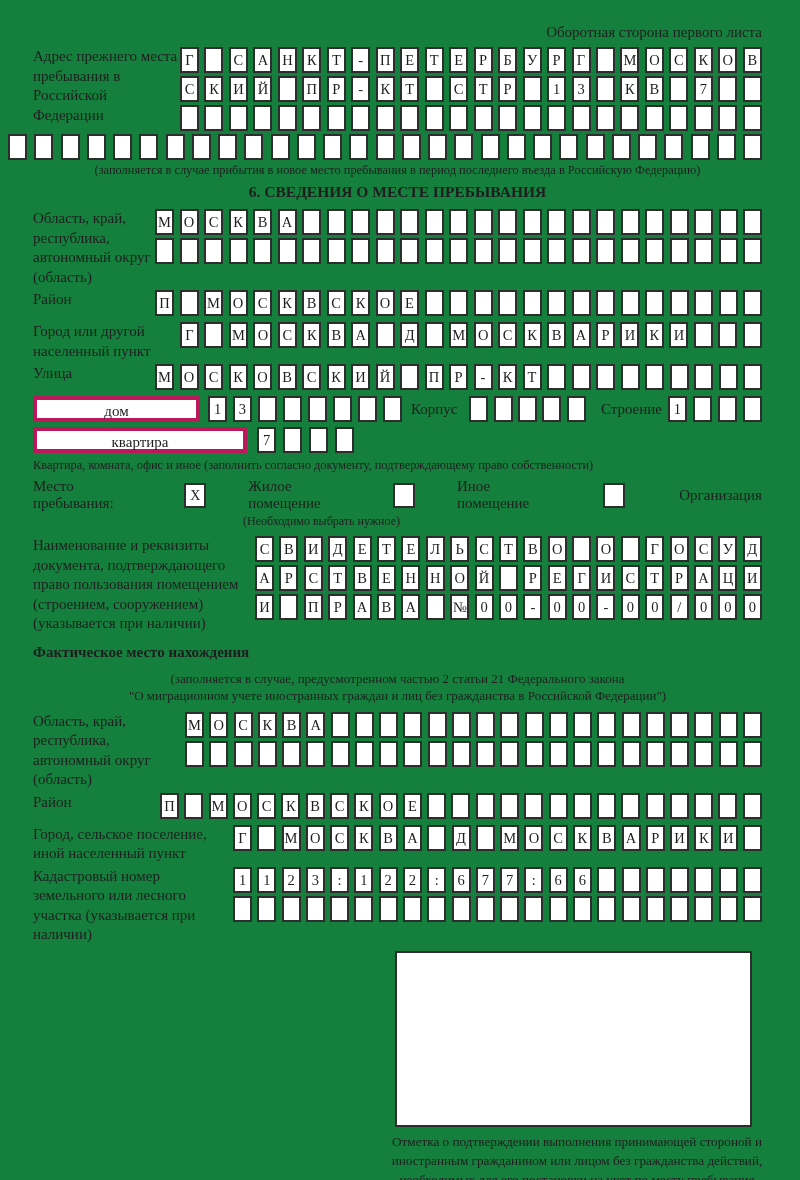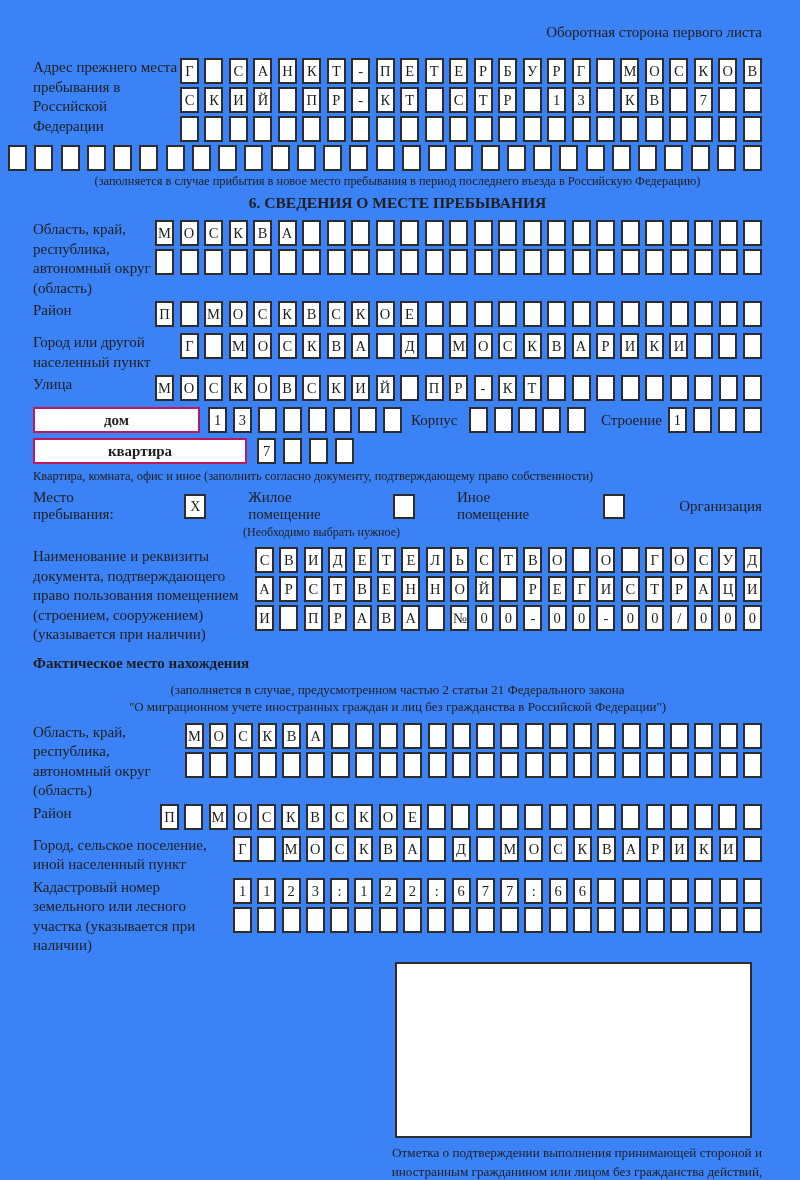--- a/index.html
+++ b/index.html
@@ -1,45 +1,45 @@
 <!DOCTYPE html>
 <html><head>
 <meta charset="utf-8">
 <style>
   html,body { margin:0; padding:0; background:#ffffff; }
   .page {
     position:relative; width:800px; height:1180px; box-sizing:border-box;
-    padding:24px 38px 0 33px; background:#3b82f6; overflow:hidden;
+    padding:24px 38px 0 33px; background:#15803d; overflow:hidden;
     font-family:"Liberation Serif", serif; color:#1e1e1e;
   }
   .top-note { text-align:right; font-size:15px; }
 
   .flabel { font-size:15px; line-height:19.5px; flex:none; }
   .w147{width:147px}.w122{width:122px}.w152{width:152px}.w127{width:127px}.w200{width:200px}.w222{width:222px}
 
-  .addr-block { display:flex; margin-top:17px;justify-content:space-between; }
+  .addr-block { display:flex; margin-top:6px;justify-content:space-between; }
   .rows { flex:1; min-width:0; }
   .cells { display:flex; justify-content:space-between; height:26px; margin-bottom:3px; }
   .cells.grow { flex:1; }
   .cell {
     flex:none; width:19px; height:26px; box-sizing:border-box;
     border:2px solid #2d2d2d; background:#fff;
     font-size:14.5px; line-height:22px; text-align:center;
   }
   .fullrow { margin-left:-25px; }
 
   .caption { font-size:12.4px; line-height:15px; margin:1px 0 5px; }
   .center { text-align:center; }
   .sec-title { text-align:center; font-weight:bold; font-size:15.5px; margin:3px 0 8px; }
 
   .frow { display:flex; align-items:flex-start; margin-bottom:3px; }
 
   .type-box {
-    flex:none; box-sizing:border-box; border:2px solid #be185d; height:26px;
-    text-align:center; font-size:15px; line-height:23px; background:#fff;font-weight:bold;
+    flex:none; box-sizing:border-box; border:4px solid #be185d; height:26px;
+    text-align:center; font-size:15px; line-height:23px; background:#fff;
   }
   .house-row { display:flex; align-items:flex-start; margin-bottom:2px; }
   .dom-box { width:167px; margin-right:8px; }
   .cells-8 { width:198px; }
   .inline-label { flex:none; font-size:15px; line-height:26px; }
   .korpus-label { margin:0 12px 0 9px; }
   .cells-5 { width:119px; }
   .stroenie-label { margin:0 6px 0 15px; }
   .cells-4 { width:96px; }
 

